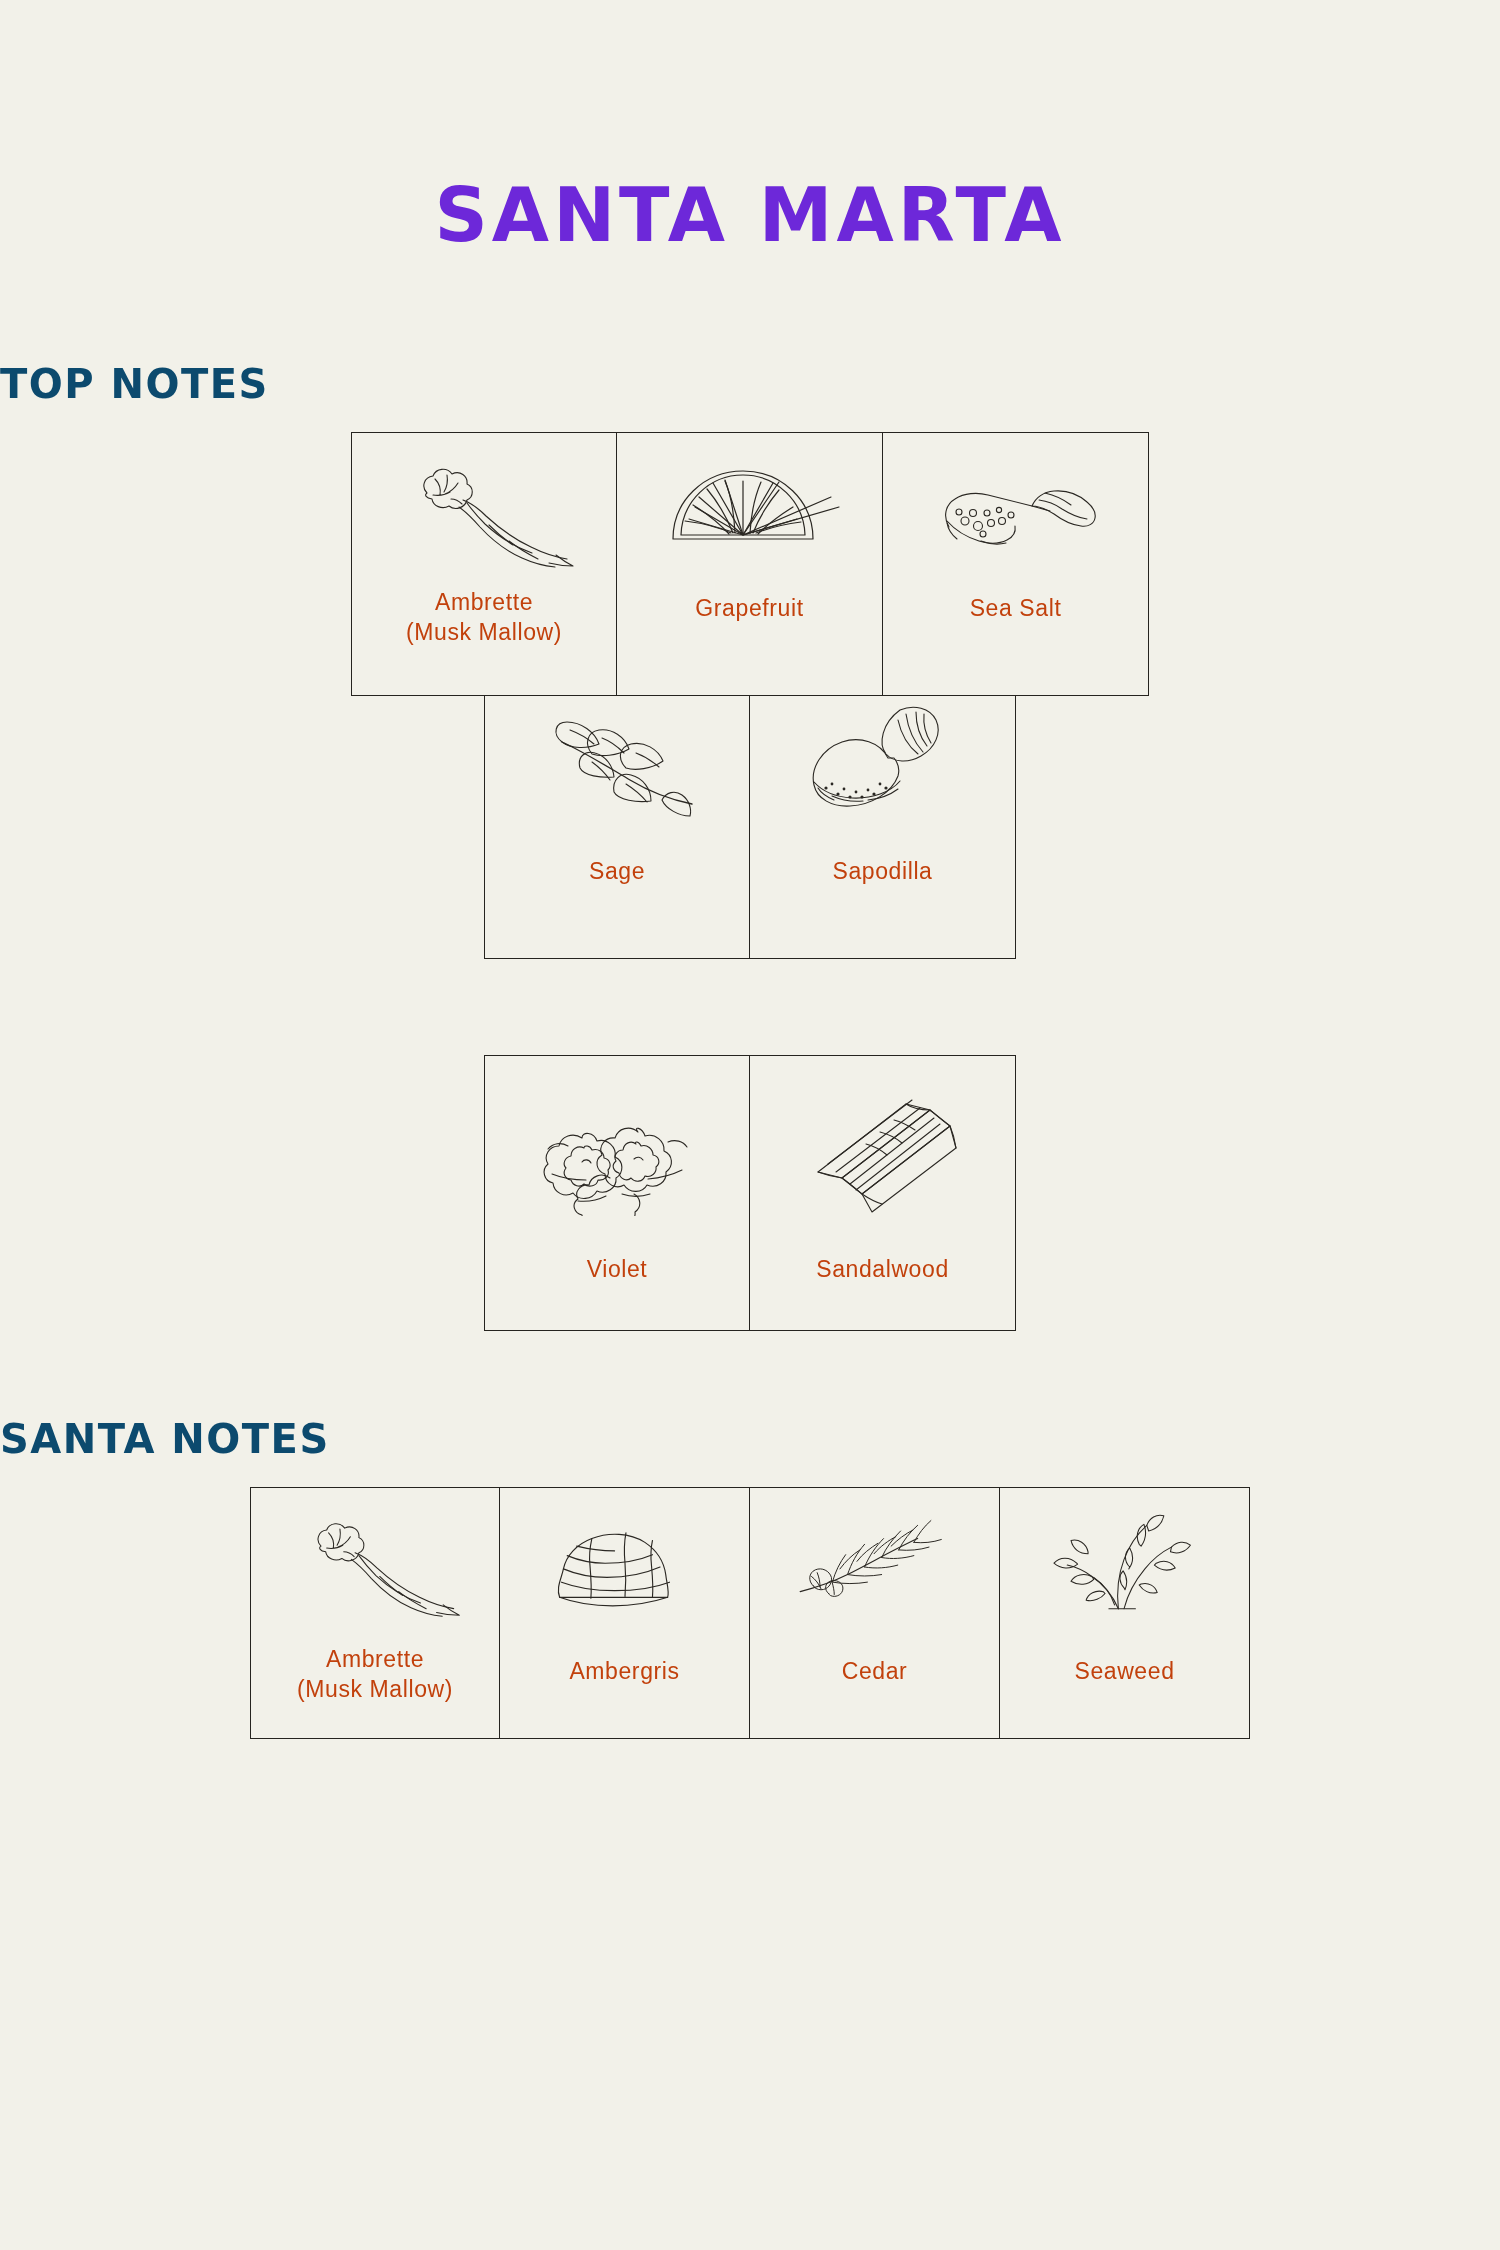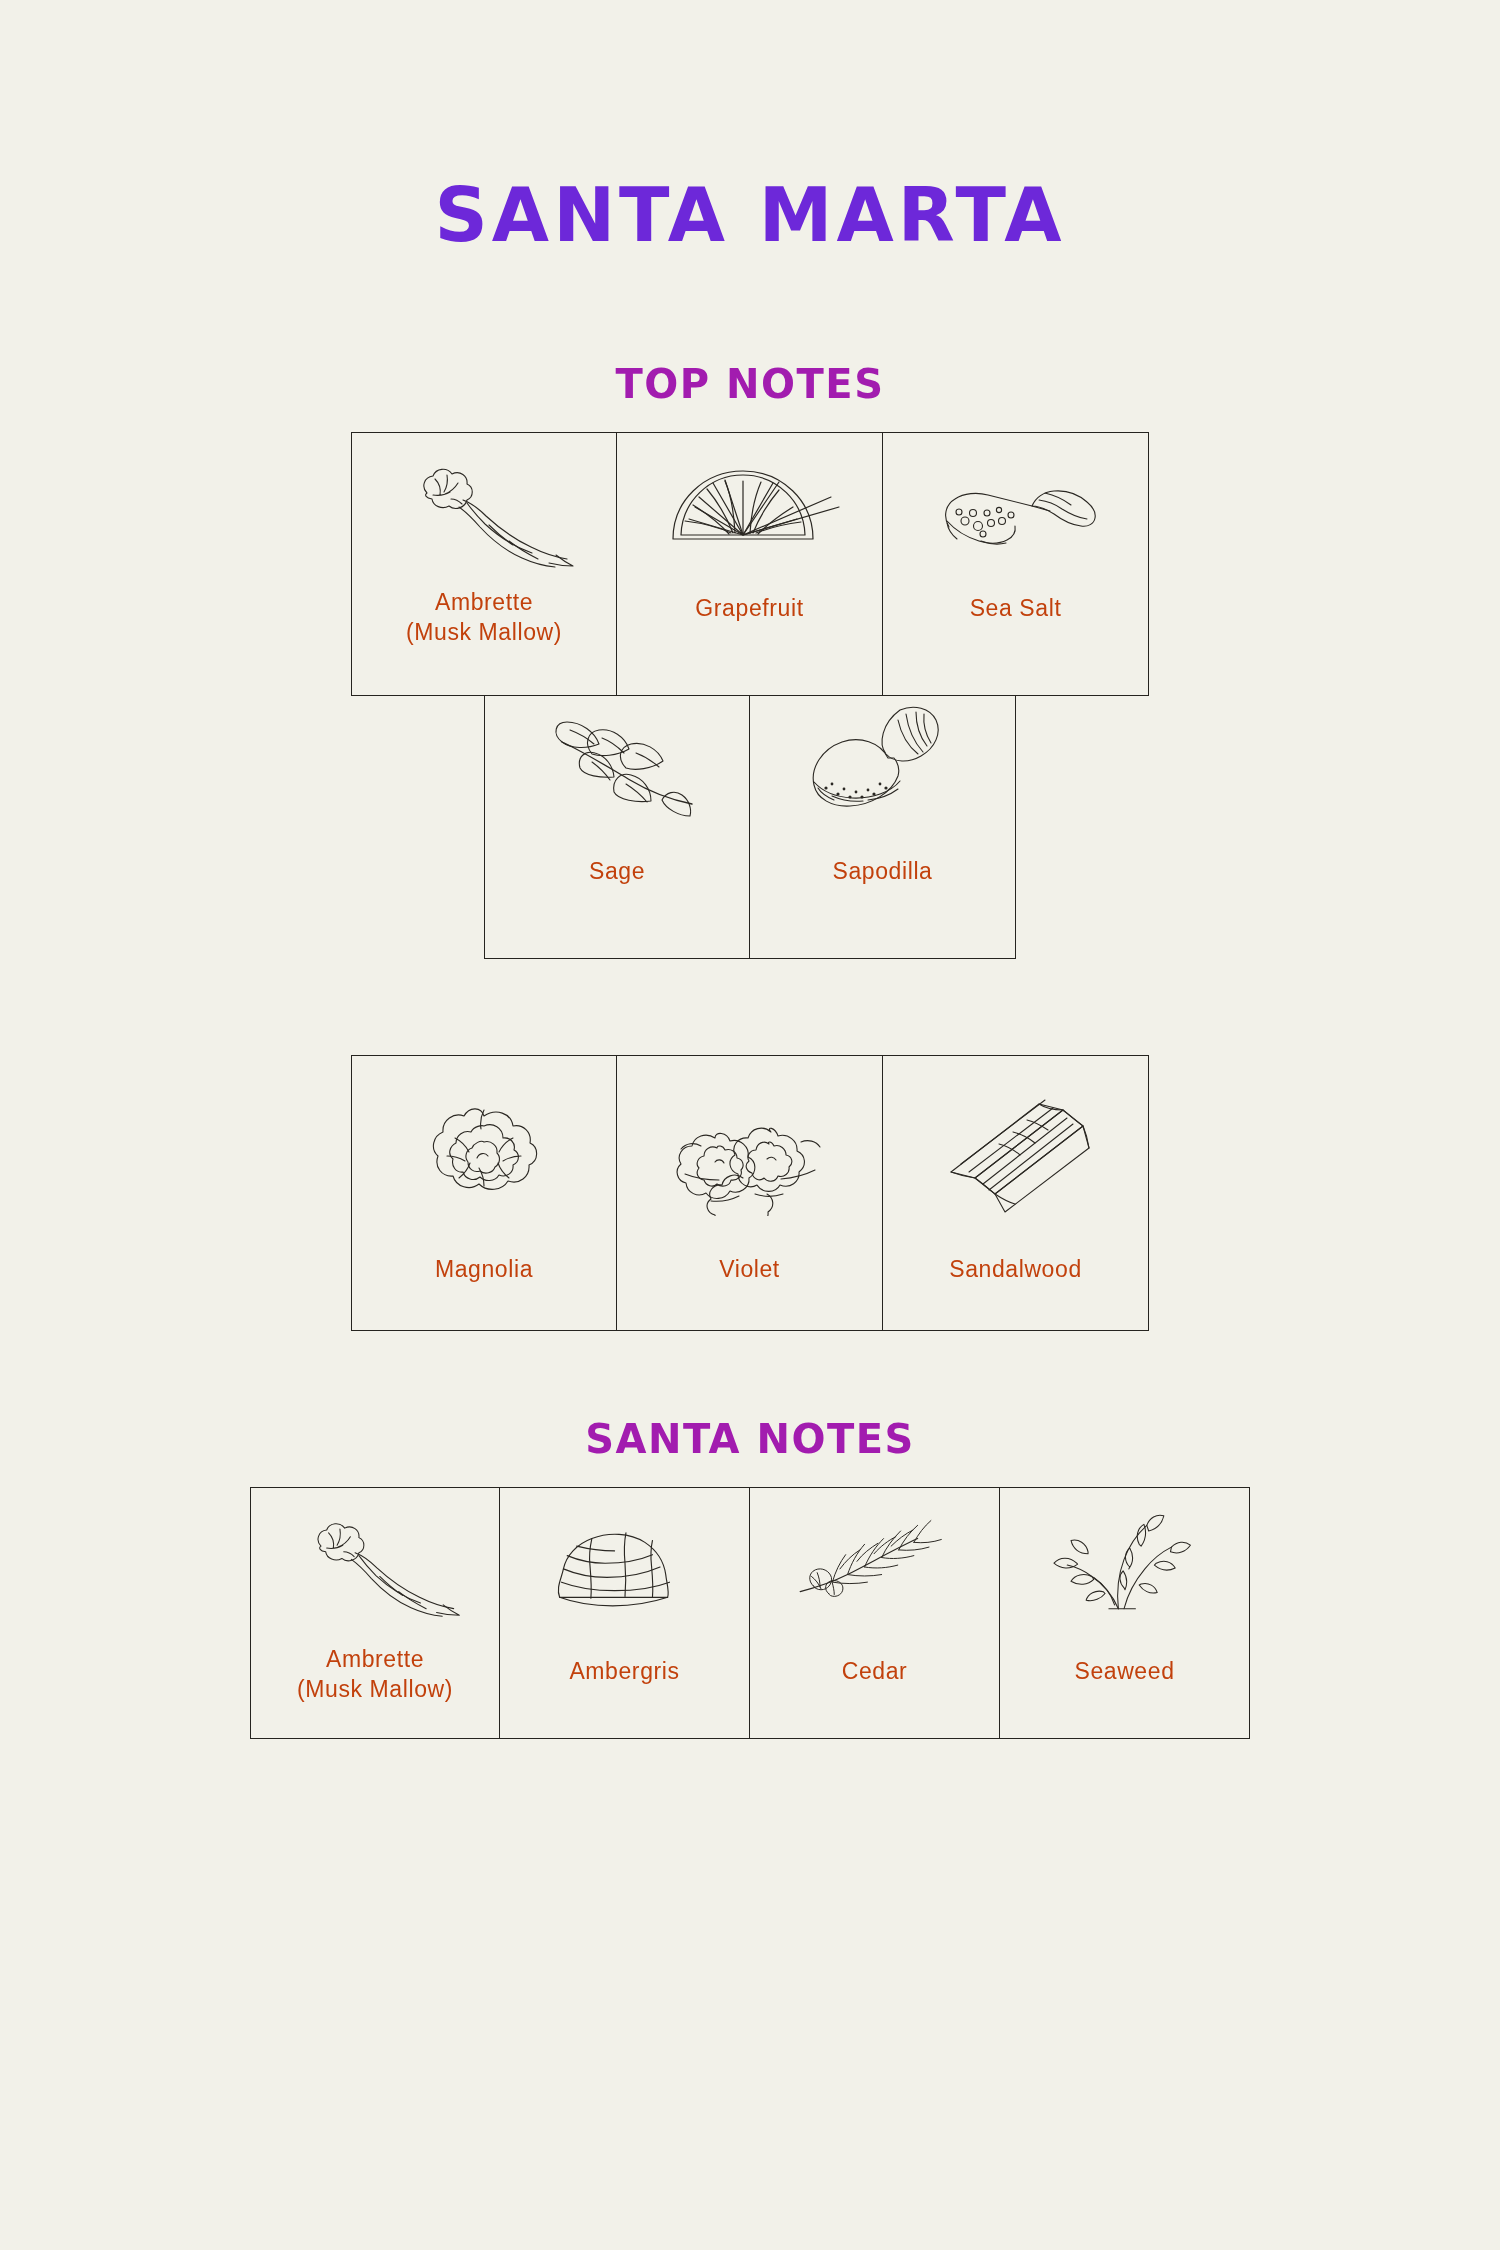--- a/index.html
+++ b/index.html
@@ -28,26 +28,25 @@
     font-size: 74px;
     letter-spacing: 4px;
     color: #6d28d9;
     margin: 0 0 112px 0;
     line-height: 1;
   }
   .section {
     margin-bottom: 0;
   }
   .section-title {
-    text-align: center;
     font-family: "DejaVu Sans", sans-serif;
     font-weight: 700;
     font-size: 40px;
     letter-spacing: 1.5px;
-    color: #a21caf;
+    color: #0c4a6e;
     margin: 0 0 28px 0;
     line-height: 1;
   }
   .grid-row {
     display: flex;
     justify-content: center;
     align-items: flex-start;
   }
   .cell {
     box-sizing: border-box;
@@ -229,35 +228,20 @@
 
     </div>
   </div>
 
   <div class="sp-top-mid"></div>
 
   <div class="section">
 
     <div class="grid-row middle-row">
 
-      <div class="cell">
-        <div class="art">
-          <svg width="190" height="130" viewBox="0 0 190 130">
-            <g fill="none" stroke="#2b2823" stroke-width="1.1" stroke-linecap="round" stroke-linejoin="round">
-              <path d="M95 30c12-8 27-3 29 10 10-2 19 6 17 17 9 4 9 18-1 22 1 12-10 20-21 16-6 10-21 11-29 3-9 7-23 3-26-8-11 1-19-9-15-20-8-7-5-20 5-24-1-12 11-20 21-16 5-9 17-10 20 0z"></path>
-              <path d="M95 40c9-4 19 2 19 12 7-1 13 5 11 12 6 3 6 12-1 15 1 8-7 13-14 10-4 7-14 7-19 2-6 5-15 2-17-5-7 1-12-6-10-13-6-5-3-13 3-16 0-8 8-13 15-11 3-6 11-7 13-6z"></path>
-              <path d="M95 56c7-2 14 4 13 11 4 4 3 11-2 14-2 6-10 8-15 4-6 2-12-2-12-9-4-5-2-12 4-14 2-5 9-8 12-6z"></path>
-              <path d="M88 72c2-5 8-6 11-2"></path>
-              <path d="M66 52c6 3 11 8 14 14M124 52c-6 3-11 8-14 14M70 92c5-4 9-9 11-15M120 92c-5-4-9-9-11-15M95 100c0-7-2-13-5-18"></path>
-              <path d="M58 70c6 0 13 2 18 5M132 70c-6 0-13 2-18 5M95 24c-3 6-4 13-3 19"></path>
-            </g>
-          </svg>
-        </div>
-        <div class="label">Magnolia</div>
-      </div>
 
       <div class="cell">
         <div class="art">
           <svg width="190" height="130" viewBox="0 0 190 130">
             <g fill="none" stroke="#2b2823" stroke-width="1.1" stroke-linecap="round" stroke-linejoin="round">
               <path d="M60 52c-9-6-21-2-23 8-10 0-16 10-11 18-7 6-4 17 5 19 1 10 12 15 20 10 6 8 19 7 24-2 9 4 20-3 19-13 8-5 8-17-1-21 2-10-8-19-18-16-3-9-15-10-15-3z"></path>
               <path d="M62 62c-6-3-13 1-13 8-6 1-9 8-5 12-4 5-1 11 5 12 2 6 9 8 13 4 5 4 13 2 14-4 6 1 12-4 10-10 4-4 2-11-4-12 0-6-6-10-12-8-2-5-8-5-8-2z"></path>
               <path d="M60 76c2-3 7-3 9 1"></path>
               <path d="M116 46c-8-7-20-4-23 6-10-1-17 8-13 17-8 5-6 16 3 19 0 10 11 16 19 11 5 8 18 9 23 0 10 4 20-3 19-13 8-6 7-17-2-21 1-10-9-18-19-15-3-9-12-10-7-4z"></path>
               <path d="M114 58c-5-4-12-1-13 6-6 0-10 6-7 11-5 4-3 10 3 12 1 6 8 9 12 5 4 5 12 4 14-2 6 2 12-3 11-9 5-4 3-11-3-12 0-6-6-11-12-9-2-5-7-5-5-2z"></path>

